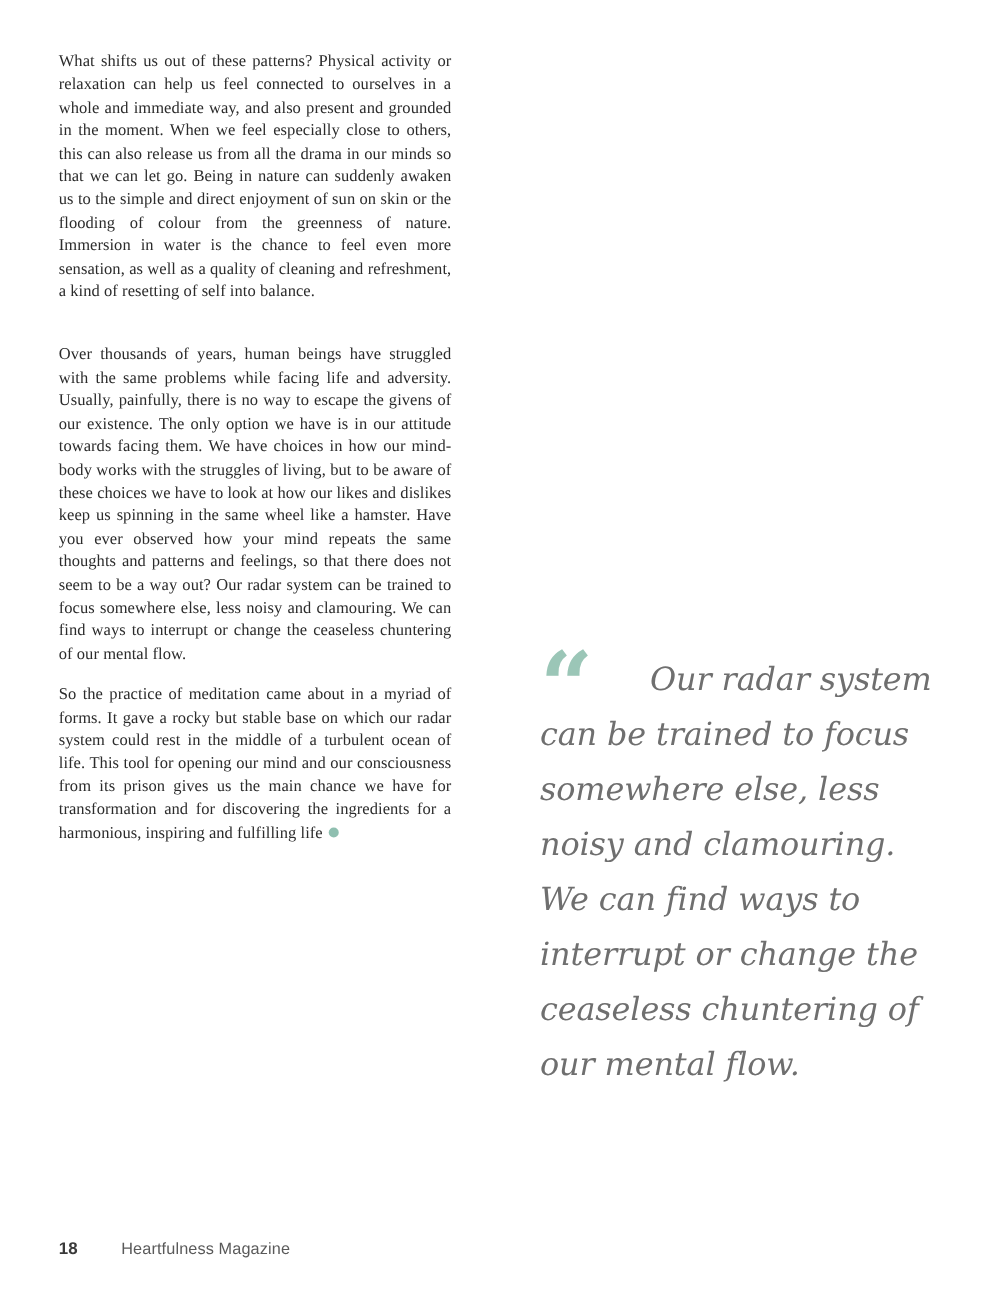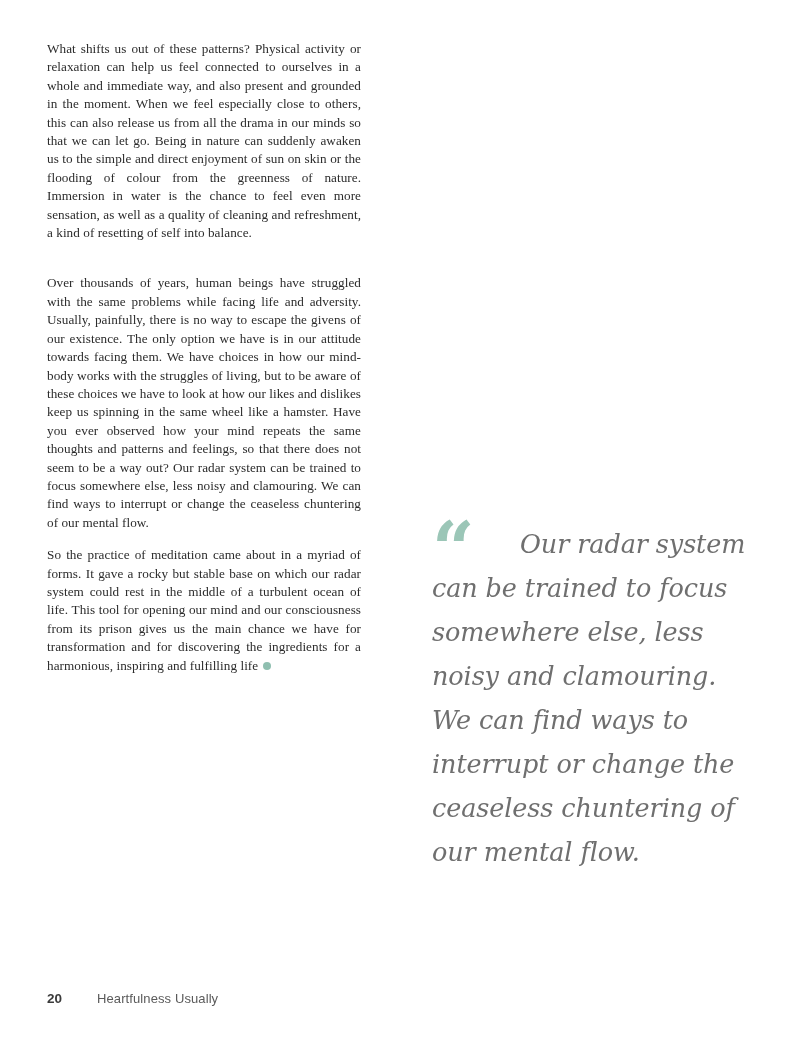--- a/index.html
+++ b/index.html
@@ -122,17 +122,17 @@
     <p class="body-par par-2">Over thousands of years, human beings have struggled with the same problems while facing life and adversity. Usually, painfully, there is no way to escape the givens of our existence. The only option we have is in our attitude towards facing them. We have choices in how our mind-body works with the struggles of living, but to be aware of these choices we have to look at how our likes and dislikes keep us spinning in the same wheel like a hamster. Have you ever observed how your mind repeats the same thoughts and patterns and feelings, so that there does not seem to be a way out? Our radar system can be trained to focus somewhere else, less noisy and clamouring. We can find ways to interrupt or change the ceaseless chuntering of our mental flow.</p>
     <p class="body-par"><span>So the practice of meditation came about in a myriad of forms. It gave a rocky but stable base on which our radar system could rest in the middle of a turbulent ocean of life. This tool for opening our mind and our consciousness from its prison gives us the main chance we have for transformation and for discovering the ingredients for a harmonious, inspiring and fulfilling life</span><span class="end-dot"></span></p>
   </div>
 
   <div class="pullquote">
     <span class="quote-mark">“</span>
     <p class="quote-text">Our radar system can be trained to focus somewhere else, less noisy and clamouring. We can find ways to interrupt or change the ceaseless chuntering of our mental flow.</p>
   </div>
 
   <div class="footer">
-    <span class="footer-page">20</span>
-    <span class="footer-title">Heartfulness Usually</span>
+    <span class="footer-page">18</span>
+    <span class="footer-title">Heartfulness Magazine</span>
   </div>
 
 </div>
 
 </body></html>

